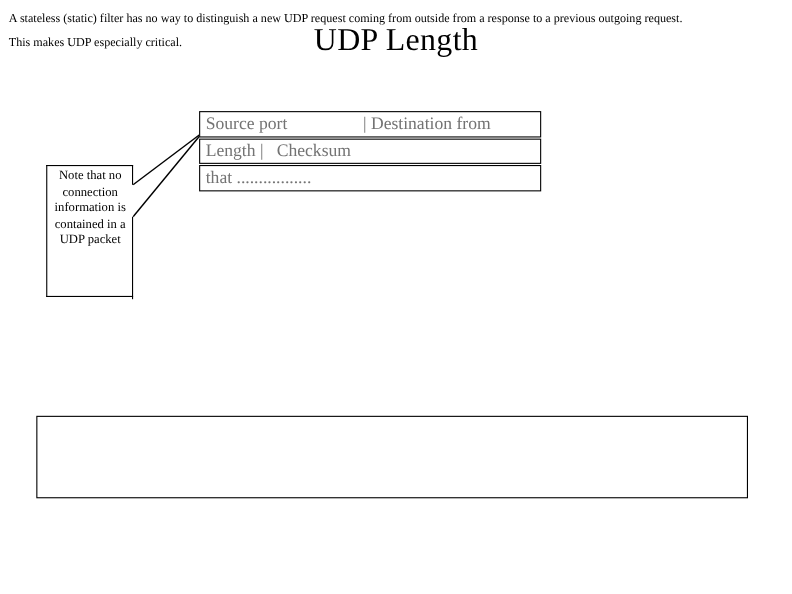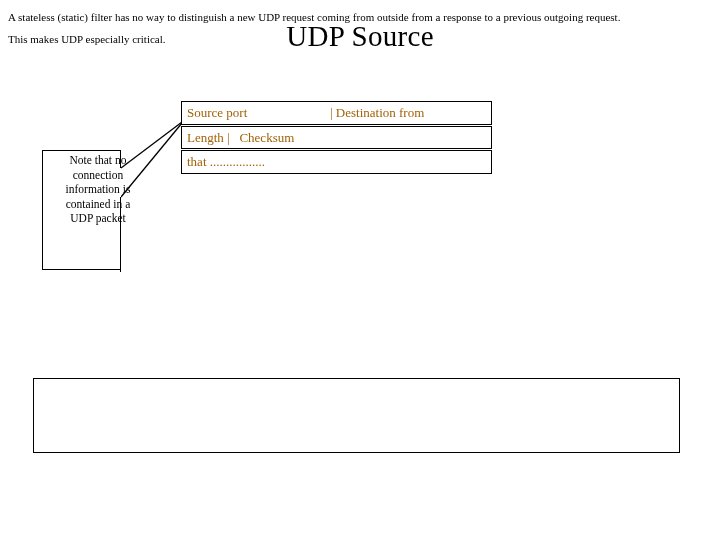--- a/index.html
+++ b/index.html
@@ -42,24 +42,24 @@
     box-sizing: border-box;
   }
   #hdr-row-ports    { top: 101px; height: 24px; }
   #hdr-row-length   { top: 126px; height: 23px; text-decoration: underline; }
   #hdr-row-data     { top: 150px; height: 24px; }
 
   .hdr-text {
     position: absolute;
     top: 50%;
     transform: translateY(-50%);
-    font-size: 13px;
+    font-size: 16px;
     line-height: 14px;
     white-space: pre;
-    color: #a16207;
+    color: #737373;
   }
   .hdr-text.c1 { left: 5px; }
   .hdr-text.c2 { left: 148px; }
 
   
   #note-box {
     position: absolute;
     left: 42px;
     top: 150px;
     width: 79px;
@@ -83,21 +83,20 @@
 
   #note-text {
     position: absolute;
     left: 44px;
     top: 153px;
     width: 76px;
     text-align: center;
     font-size: 11.5px;
     line-height: 14.6px;
     color: #000000;
-    padding-left: 16px;
   }
 
   
   #leaders {
     position: absolute;
     left: 0;
     top: 0;
     width: 720px;
     height: 540px;
     pointer-events: none;
@@ -122,21 +121,21 @@
     font-size: 11px;
     line-height: 22px;
     color: #000000;
   }
 </style>
 </head>
 <body>
 
 <div id="slide">
 
-  <div id="title">UDP Source</div>
+  <div id="title">UDP Length</div>
 
   <svg id="leaders" viewBox="0 0 720 540" width="720" height="540">
     <line x1="121" y1="168" x2="182" y2="122" stroke="#000000" stroke-width="1.3"></line>
     <line x1="121" y1="197" x2="182" y2="123" stroke="#000000" stroke-width="1.3"></line>
   </svg>
 
   <div class="hdr-box" id="hdr-row-ports">
     <span class="hdr-text c1">Source port</span>
     <span class="hdr-text c2">| Destination from</span>
   </div>

